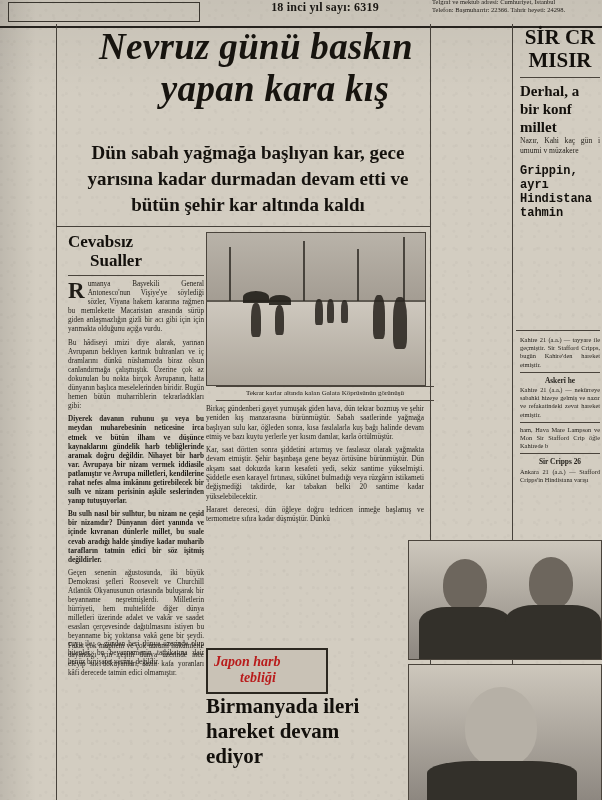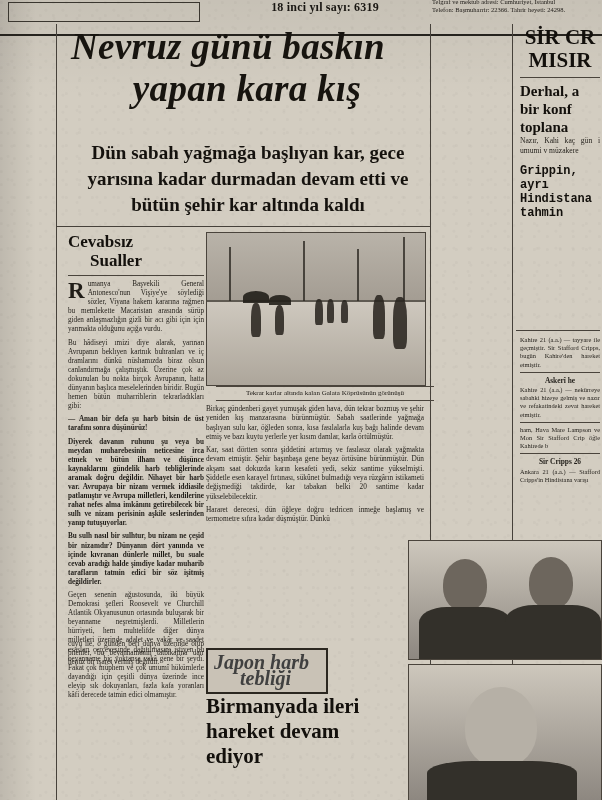--- a/index.html
+++ b/index.html
@@ -22,21 +22,21 @@
     background-image:
       radial-gradient(circle at 10% 20%, rgba(0,0,0,0.05) 0 1px, transparent 2px),
       radial-gradient(circle at 70% 60%, rgba(0,0,0,0.04) 0 1px, transparent 2px),
       radial-gradient(circle at 35% 80%, rgba(0,0,0,0.04) 0 1px, transparent 2px);
     background-size:13px 13px, 17px 17px, 23px 23px;
     opacity:.5;
   }
 
   
   .masthead{
-    position:absolute;left:0;top:0;width:602px;height:36px;
+    position:absolute;left:0;top:0;width:602px;height:28px;
     border-bottom:2px solid #26231e;
     box-sizing:border-box;
     text-decoration:underline;
   }
   .mh-left{
     position:absolute;left:8px;top:2px;width:190px;height:18px;
     border:1px solid #3a362f;
   }
   .mh-center{
     position:absolute;left:250px;top:0px;width:150px;text-align:center;
@@ -47,21 +47,21 @@
     font-size:6.5px;line-height:8px;color:#201d19;
   }
   .mh-right div{white-space:nowrap;overflow:hidden;}
 
   
   .rule-v{position:absolute;width:0;border-left:1px solid #46413a;}
   .rule-h{position:absolute;height:0;border-top:1px solid #46413a;}
 
   
   .headline{
-    position:absolute;left:48px;top:26px;width:360px;
+    position:absolute;left:76px;top:26px;width:360px;
     text-align:center;
     font-family:"Liberation Serif", serif;
     font-style:italic;font-weight:bold;
     font-size:37px;line-height:42px;
     color:#17140f;
     letter-spacing:.3px;
   }
   .headline .l2{display:block;margin-left:38px;}
   .subhead{
     position:absolute;left:70px;top:140px;width:356px;
@@ -117,21 +117,21 @@
   .col-center .body-text{font-size:7.3px;line-height:9.3px;}
   .arkasi{font-style:italic;text-align:right;font-size:7px;margin-top:2px;}
 
   
   .japon{
     position:absolute;left:206px;top:648px;width:118px;height:42px;
     border:2px solid #2b2720;background:#c9c2b6;
   }
   .japon .t{
     position:absolute;left:6px;top:4px;font-style:italic;font-weight:bold;
-    font-size:20px;line-height:16px;color:#404040;
+    font-size:14px;line-height:16px;color:#b91c1c;
   }
   .japon .t2{display:block;margin-left:26px;}
   .birm{
     position:absolute;left:206px;top:694px;width:180px;
     font-weight:bold;font-size:21px;line-height:25px;color:#13100c;
   }
 
   
   .col-right{position:absolute;left:520px;top:26px;width:80px;}
   .sir{
@@ -190,21 +190,20 @@
 
   <div class="col-left">
     <div class="cev-title">
       <span>Cevabsız</span>
       <span class="i2">Sualler</span>
     </div>
     <div class="rule-sm"></div>
     <div class="body-text">
       <p><span class="dropcap">R</span><span>umanya Başvekili General Antonesco'nun Vişiye'ye söylediği sözler, Viyana hakem kararına rağmen bu memlekette Macaristan arasında sürüp giden anlaşmazlığın gizli bir acı gibi için için yanmakta olduğunu açığa vurdu.</span></p>
       <p><span>Bu hâdiseyi ımizi diye alarak, yarınan Avrupanın beklıyen kartnık buhranları ve iç dramlarını dünkü nüshamızda biraz olsun canlandırmağa çalışmıştık. Üzerine çok az dokunulan bu nokta birçok Avrupanın, hatta dünyanın başlıca meselelerinden biridir. Bugün hemen bütün muharriblerin tekrarladıkları gibi:</span></p>
-      <p class="b"><span>— Aman bir defa şu harb bitsin de üst tarafını sonra düşünürüz!</span></p>
       <p class="b"><span>Diyerek davanın ruhunu şu veya bu meydan muharebesinin neticesine irca etmek ve bütün ilham ve düşünce kaynaklarını gündelik harb tebliğlerinde aramak doğru değildir. Nihayet bir harb var. Avrupaya bir nizam vermek iddiasile patlamıştır ve Avrupa milletleri, kendilerine rahat nefes alma imkânını getirebilecek bir sulh ve nizam perisinin aşkile seslerinden yanıp tutuşuyorlar.</span></p>
       <p class="b"><span>Bu sulh nasıl bir sulhtur, bu nizam ne çeşid bir nizamdır? Dünyanın dört yanında ve içinde kıvranan dünlerle millet, bu suale cevab aradığı halde şimdiye kadar muharib tarafların tatmin edici bir söz işitmiş değildirler.</span></p>
       <p><span>Geçen senenin ağustosunda, iki büyük Demokrasi şefleri Roosevelt ve Churchill Atlantik Okyanusunun ortasında buluşarak bir beyanname neşretmişlerdi. Milletlerin hürriyeti, hem muhtelifde diğer dünya milletleri üzerinde adalet ve vakâr ve saadet esasları çerçevesinde dağıtılmasını istiyen bu beyanname biç yoktansa vakâ gene bir şeydi. Fakat çok müphem ve çok umumî hükümlerle dayandığı için çeşitli dünya üzerinde ince eleyip sık dokuyanları, fazla kafa yoranları kâfi derecede tatmin edici olmamıştır.</span></p>
     </div>
   </div>
 
   <div class="col-left2">
     <div class="body-text">
       <p><span>cuyu ile, o günden beri dünya üzerinde olup bitenler, bu beyannamenin tatbikatına dair henüz bir işaret vermiş değildir.</span></p>
     </div>
@@ -248,21 +247,21 @@
 
   <div class="col-right">
     <div class="sir">
       <div>SİR CR</div>
       <div>MISIR</div>
     </div>
     <div class="rule-sm"></div>
     <div class="derhal">
       <div>Derhal, a</div>
       <div>bir konf</div>
-      <div>toplana</div>
+      <div>millet</div>
     </div>
     <div class="rtext">Nazır, Kahi kaç gün i umumi v müzakere</div>
     <div class="grippin">
       <div>Grippin, ayrı</div>
       <div>Hindistana</div>
       <div>tahmin</div>
     </div>
   </div>
 
   <div class="smallcol">

